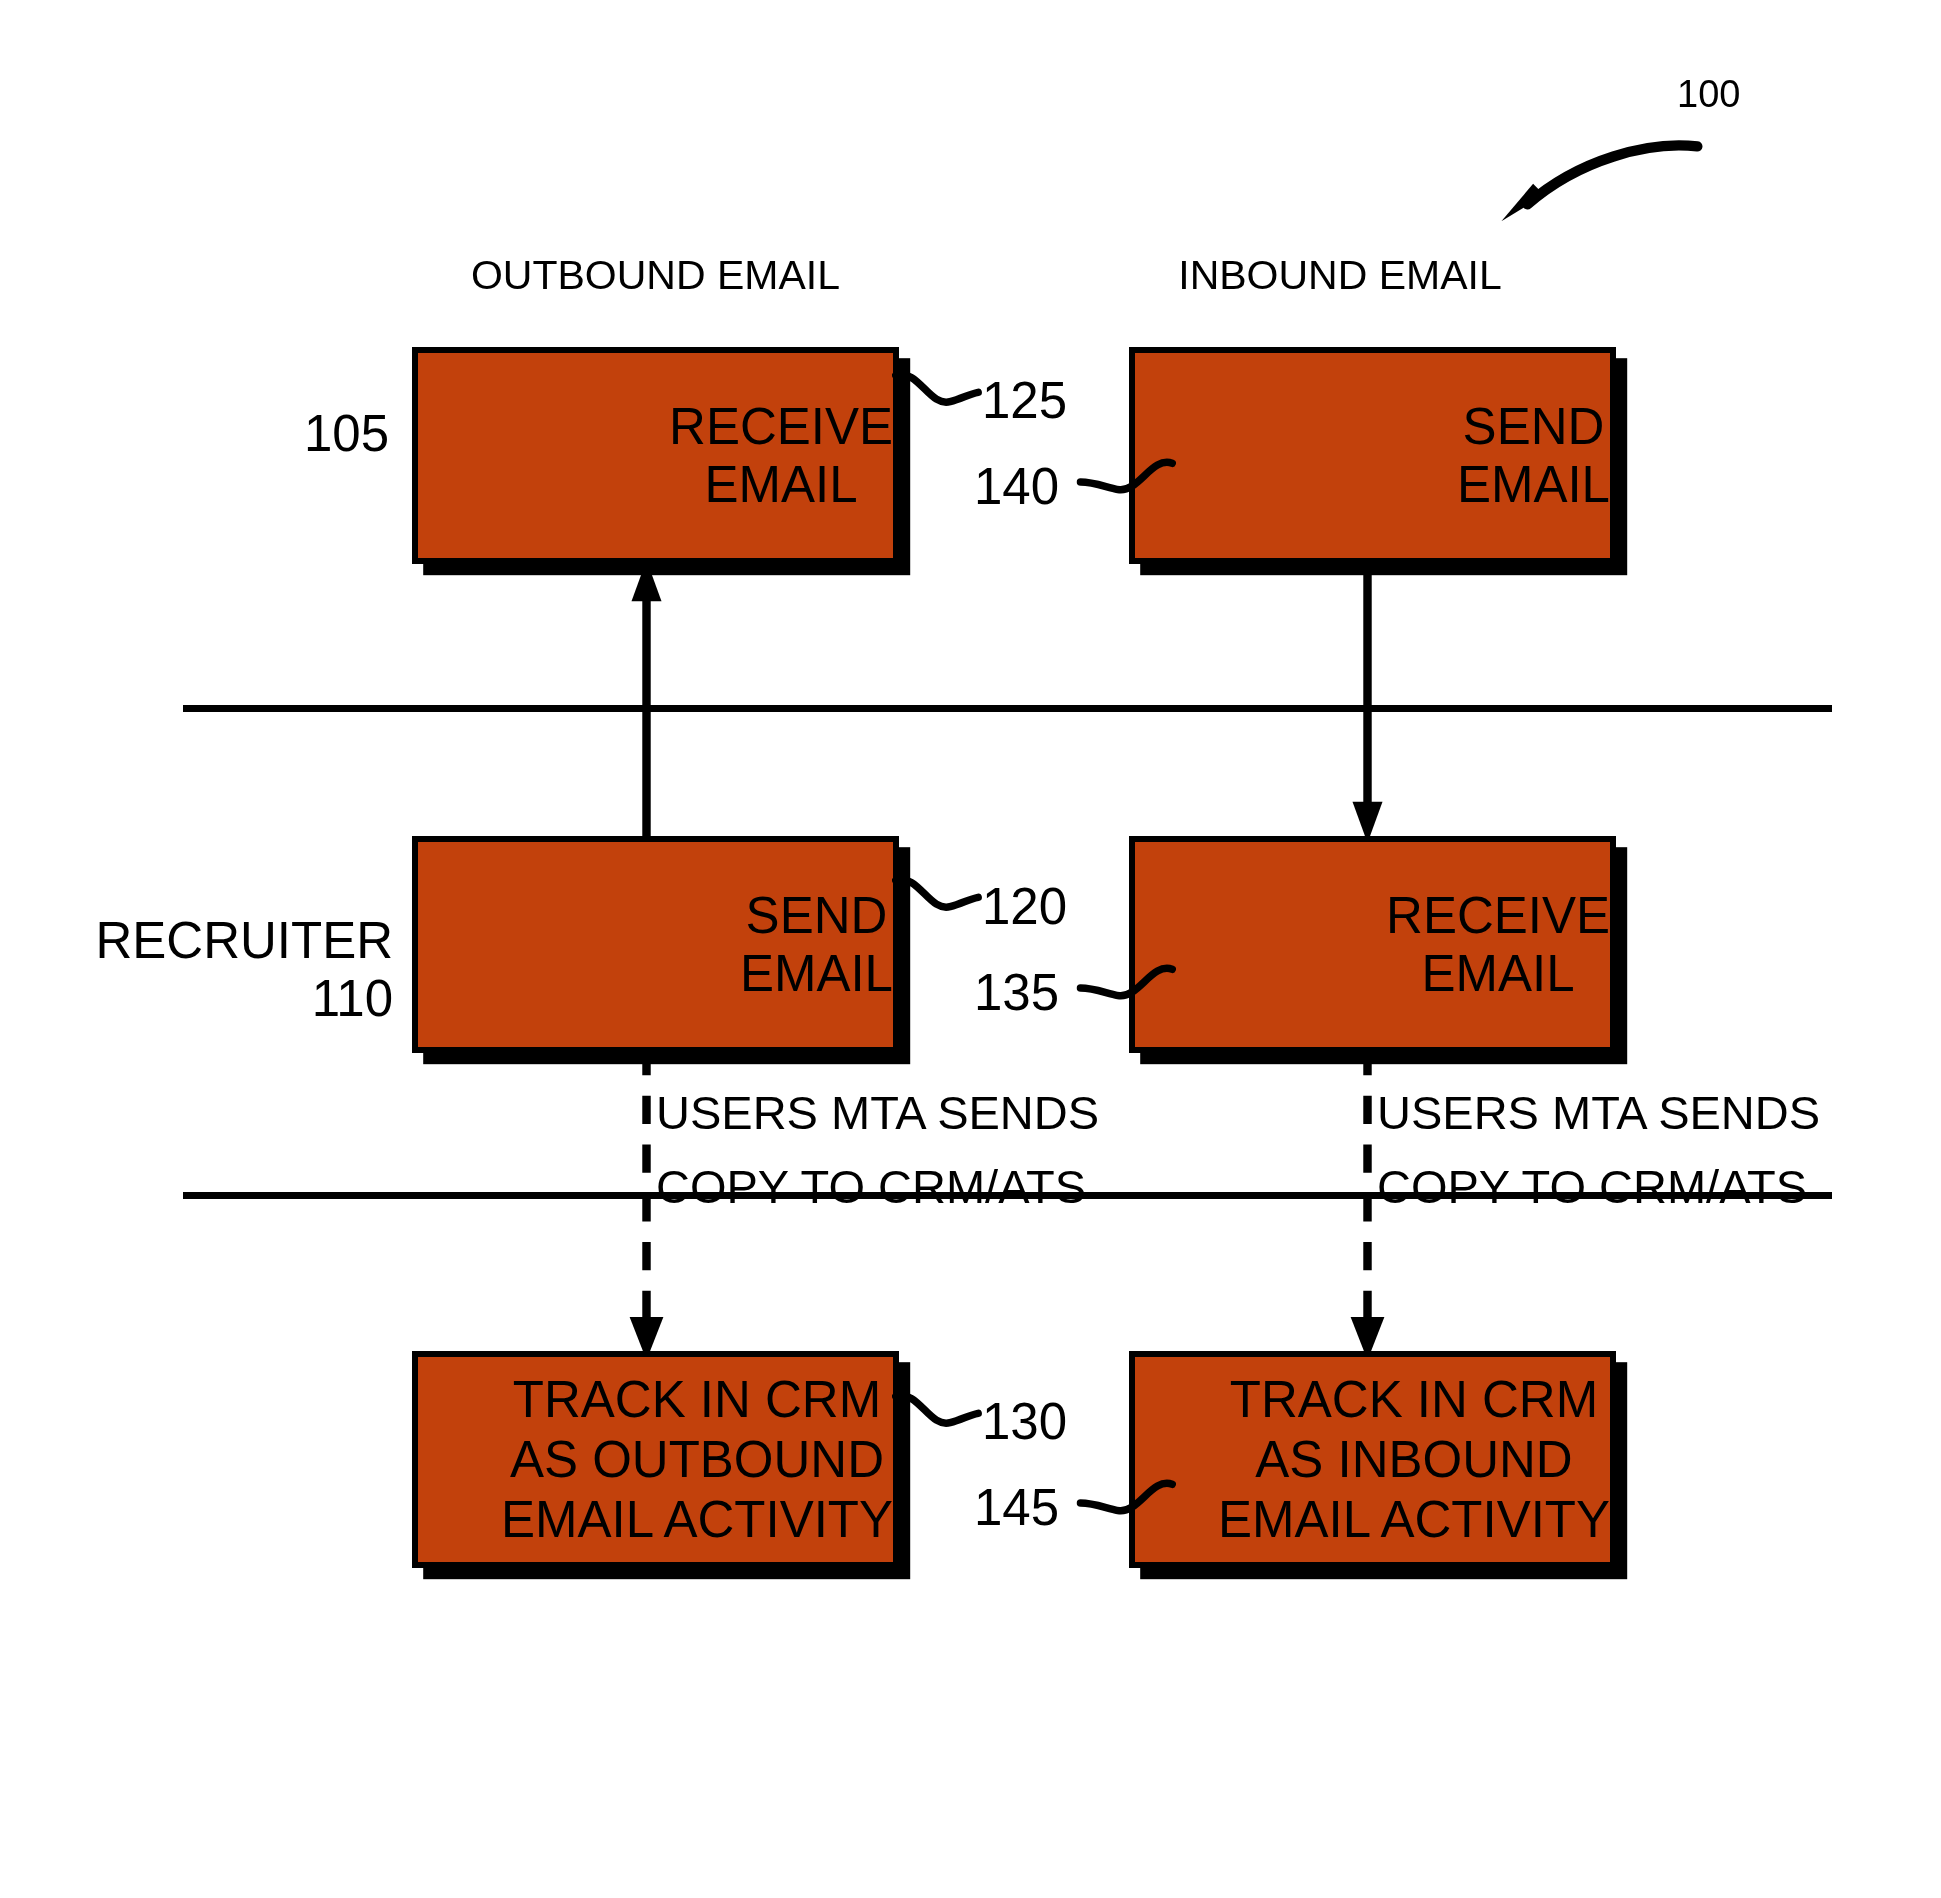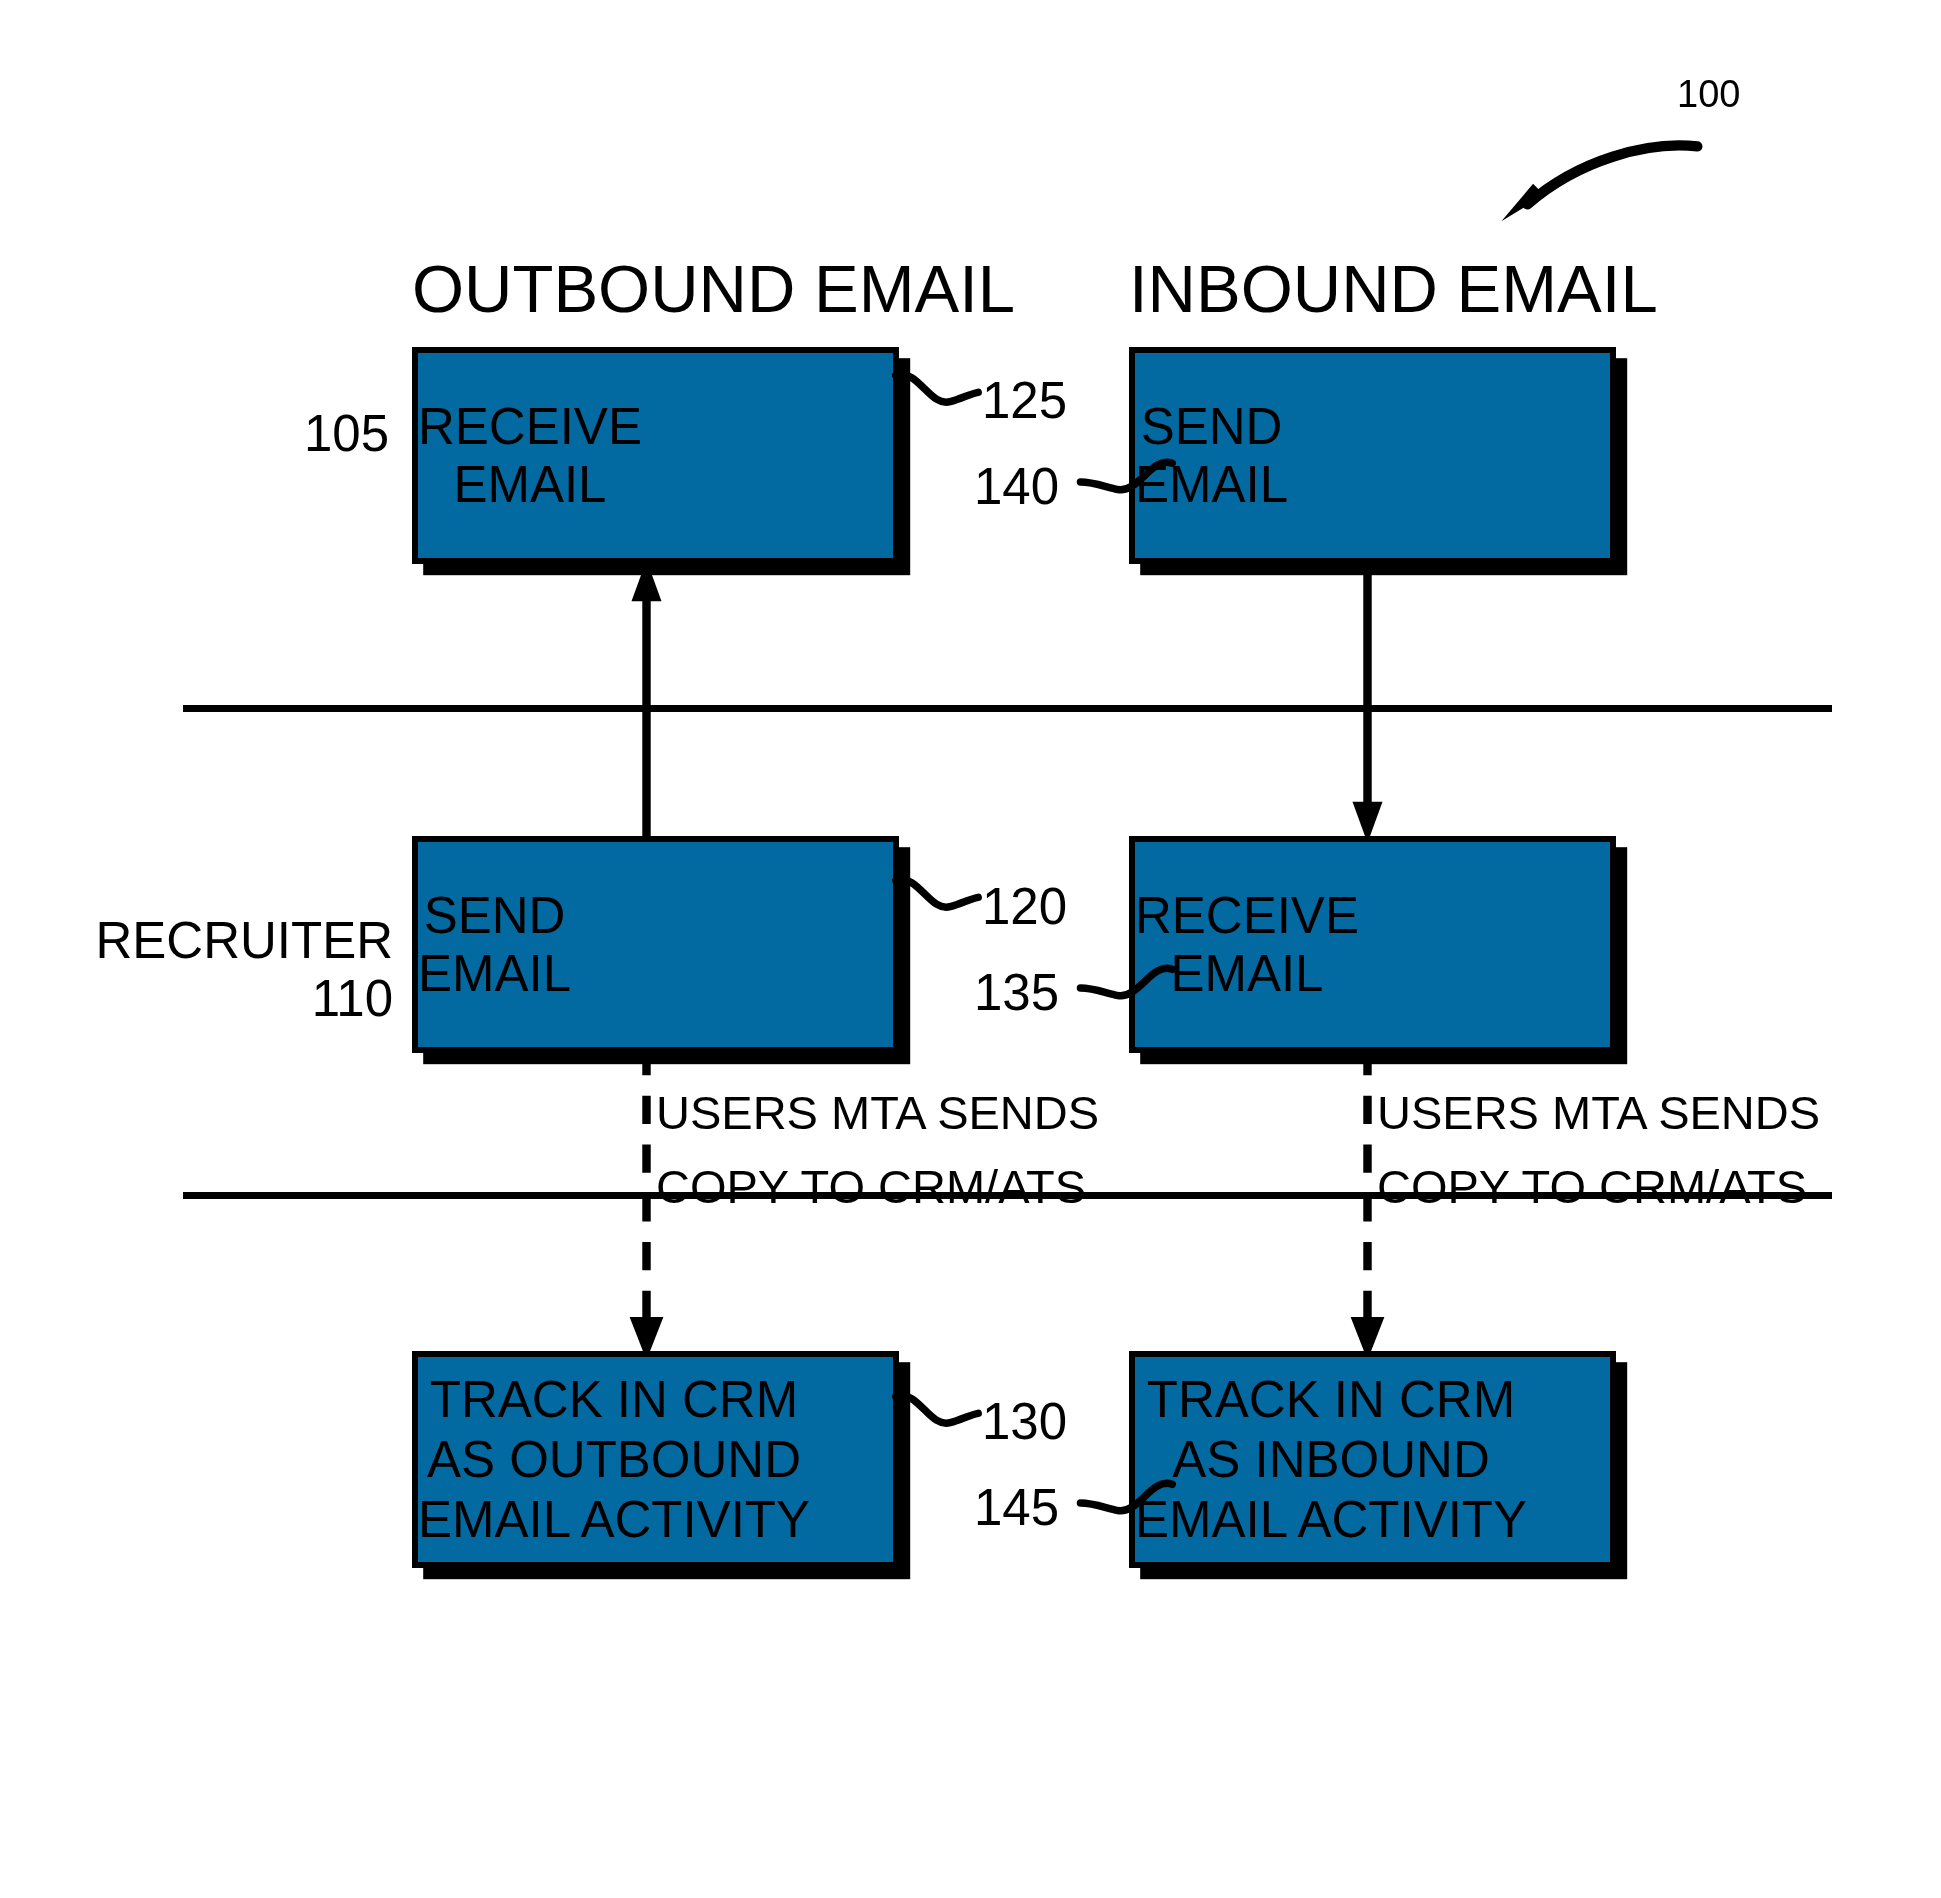--- a/index.html
+++ b/index.html
@@ -13,21 +13,21 @@
 
   
   #fig-number{
     position:absolute;left:1677px;top:75px;
     font-size:38px;letter-spacing:0px;line-height:1;
   }
   #fig-arrow{position:absolute;left:1490px;top:111px;width:215px;height:112px;}
 
   
   .col-header{
-    position:absolute;font-size:67px;line-height:1;white-space:nowrap;
+    position:absolute;font-size:41px;line-height:1;white-space:nowrap;
     text-align:center;
   }
   #header-outbound{left:412px;top:255px;width:487px;}
   #header-inbound{left:1129px;top:255px;width:422px;}
 
   
   .row-label{
     position:absolute;font-size:51px;line-height:58px;
     text-align:right;white-space:nowrap;
   }
@@ -37,23 +37,23 @@
   #rowlabel-recruiter{left:60px;top:892px;width:333px;margin-top:20px;}
   #rowlabel-crmats{left:56px;top:1403px;width:333px;}
 
   
   .divider{position:absolute;left:183px;width:1649px;height:6.6px;background:#000;}
   #divider-1{top:705px;}
   #divider-2{top:1192px;}
 
   
   .box{
-    position:absolute;background:#0369a1;border:6.6px solid #000000;
+    position:absolute;background:#c2410c;border:6.6px solid #000000;
     box-shadow:11.2px 11.2px 0 0 #000000;
-    display:flex;align-items:center;justify-content:flex-start;
+    display:flex;align-items:center;justify-content:flex-end;
     box-sizing:border-box;
   }
   .box .box-text{
     font-size:51px;line-height:58px;text-align:center;white-space:pre-line;
     display:block;
   }
   #box-contact-receive{left:412px;top:347px;width:487px;height:217px;}
   #box-contact-send{left:1129px;top:347px;width:487px;height:217px;}
   #box-recruiter-send{left:412px;top:836px;width:487px;height:217px;}
   #box-recruiter-receive{left:1129px;top:836px;width:487px;height:217px;}

